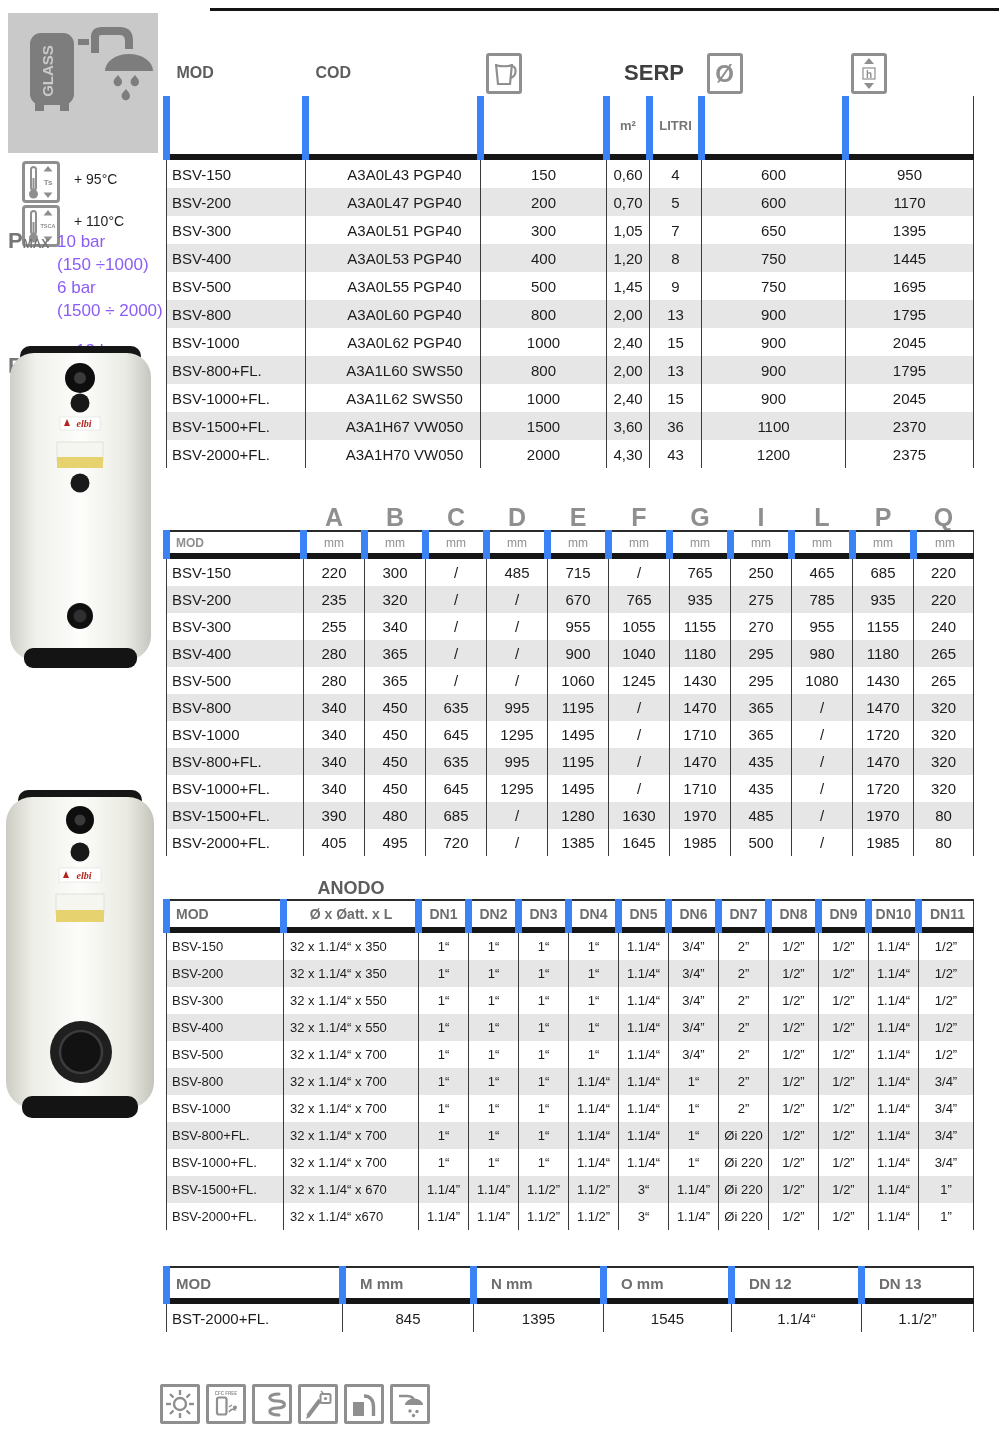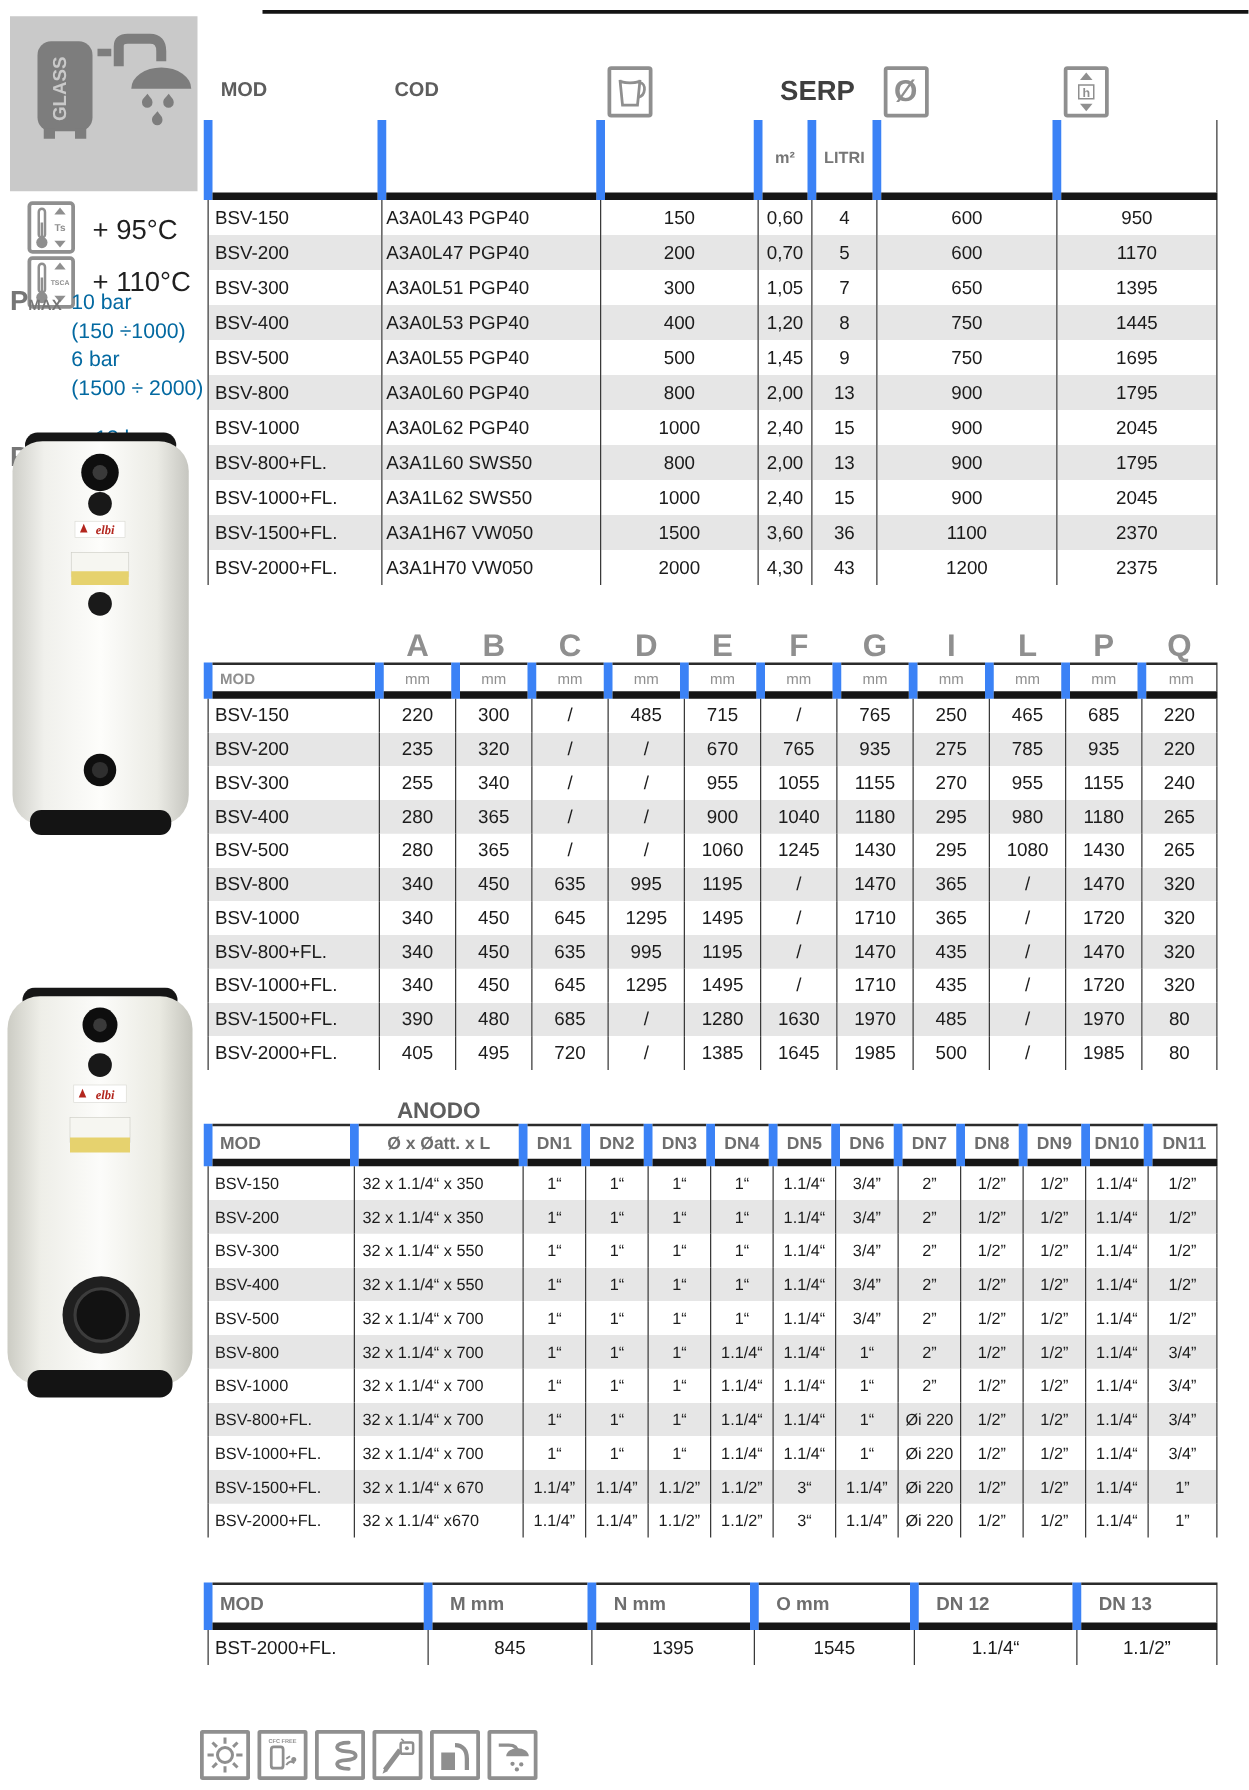--- a/index.html
+++ b/index.html
@@ -9,24 +9,24 @@
 
   
   .logo-box{position:absolute;left:8px;top:13px;width:150px;height:140px;background:#c9c9c9;}
   .logo-box svg{position:absolute;left:0;top:6px;}
   .product-name{position:absolute;left:0;bottom:4px;width:100%;text-align:center;
         font-size:34px;font-weight:bold;color:#6b6b6b;letter-spacing:2px;}
 
   
   .spec-icon{position:absolute;left:22px;width:38px;height:42px;border:3px solid #8f8f8f;
         border-radius:4px;background:#fff;box-sizing:border-box;}
-  .spec-val{position:absolute;left:74px;font-size:22px;color:#1f1f1f;}
+  .spec-val{position:absolute;left:74px;font-size:14px;color:#1f1f1f;}
   .pml{position:absolute;left:8px;font-weight:bold;color:#767676;font-size:22px;}
   .pml .sub{font-size:12px;vertical-align:baseline;}
-  .pmv{position:absolute;left:57px;font-size:17px;line-height:23px;color:#0369a1;}
+  .pmv{position:absolute;left:57px;font-size:17px;line-height:23px;color:#8b5cf6;}
 
   .tank{position:absolute;}
 
   
   .twrap{position:absolute;left:163px;width:807px;}
   table{border-collapse:collapse;table-layout:fixed;width:807px;}
   th,td{padding:0;margin:0;font-weight:normal;white-space:nowrap;overflow:hidden;}
   tbody td{height:28px;text-align:center;font-size:15px;color:#1c1c1c;
         border-left:1px solid #3a3a3a;}
   tbody tr>td:last-child{border-right:1px solid #3a3a3a;}
@@ -36,21 +36,21 @@
   .vb>th:last-child{border-right:1px solid #3a3a3a;}
   .bar>th{border-bottom:6px solid #161616;}
   .topline>th{border-top:2px solid #2b2b2b;}
 
   
   .t1 .iconrow th{border:none;height:46px;vertical-align:middle;text-align:left;}
   .t1 .hmod{font-size:16px;font-weight:bold;color:#5d5d5d;padding-left:10px;}
   .t1 .hserp{font-size:22px;font-weight:bold;color:#3f3f3f;text-align:center !important;}
   .t1 .subrow th{height:58px;vertical-align:middle;text-align:center;}
   .t1 .hunit{font-size:13px;font-weight:bold;color:#767676;}
-  .t1 tbody td:nth-child(2){text-align:left;padding-left:3px;}
+  .t1 tbody td:nth-child(2){text-align:center;padding-left:23px;}
   .sqicon{display:inline-block;width:36px;height:41px;border:3px solid #8f8f8f;border-radius:3px;
         box-sizing:border-box;margin-left:5px;vertical-align:middle;text-align:center;background:#fff;}
   .oicon{font-size:24px;font-weight:bold;color:#8f8f8f;line-height:35px;}
 
   
   .t2 .letters th{border:none;font-size:25px;font-weight:bold;color:#8f8f8f;height:27px;
         text-align:center;line-height:26px;}
   .t2 .units th{height:21px;font-size:12px;color:#8f8f8f;text-align:center;}
   .t2 .mod-h{text-align:left !important;padding-left:6px;font-size:15px;font-weight:bold;color:#6e6e6e;}
   .t2 tbody td{height:27px;}

